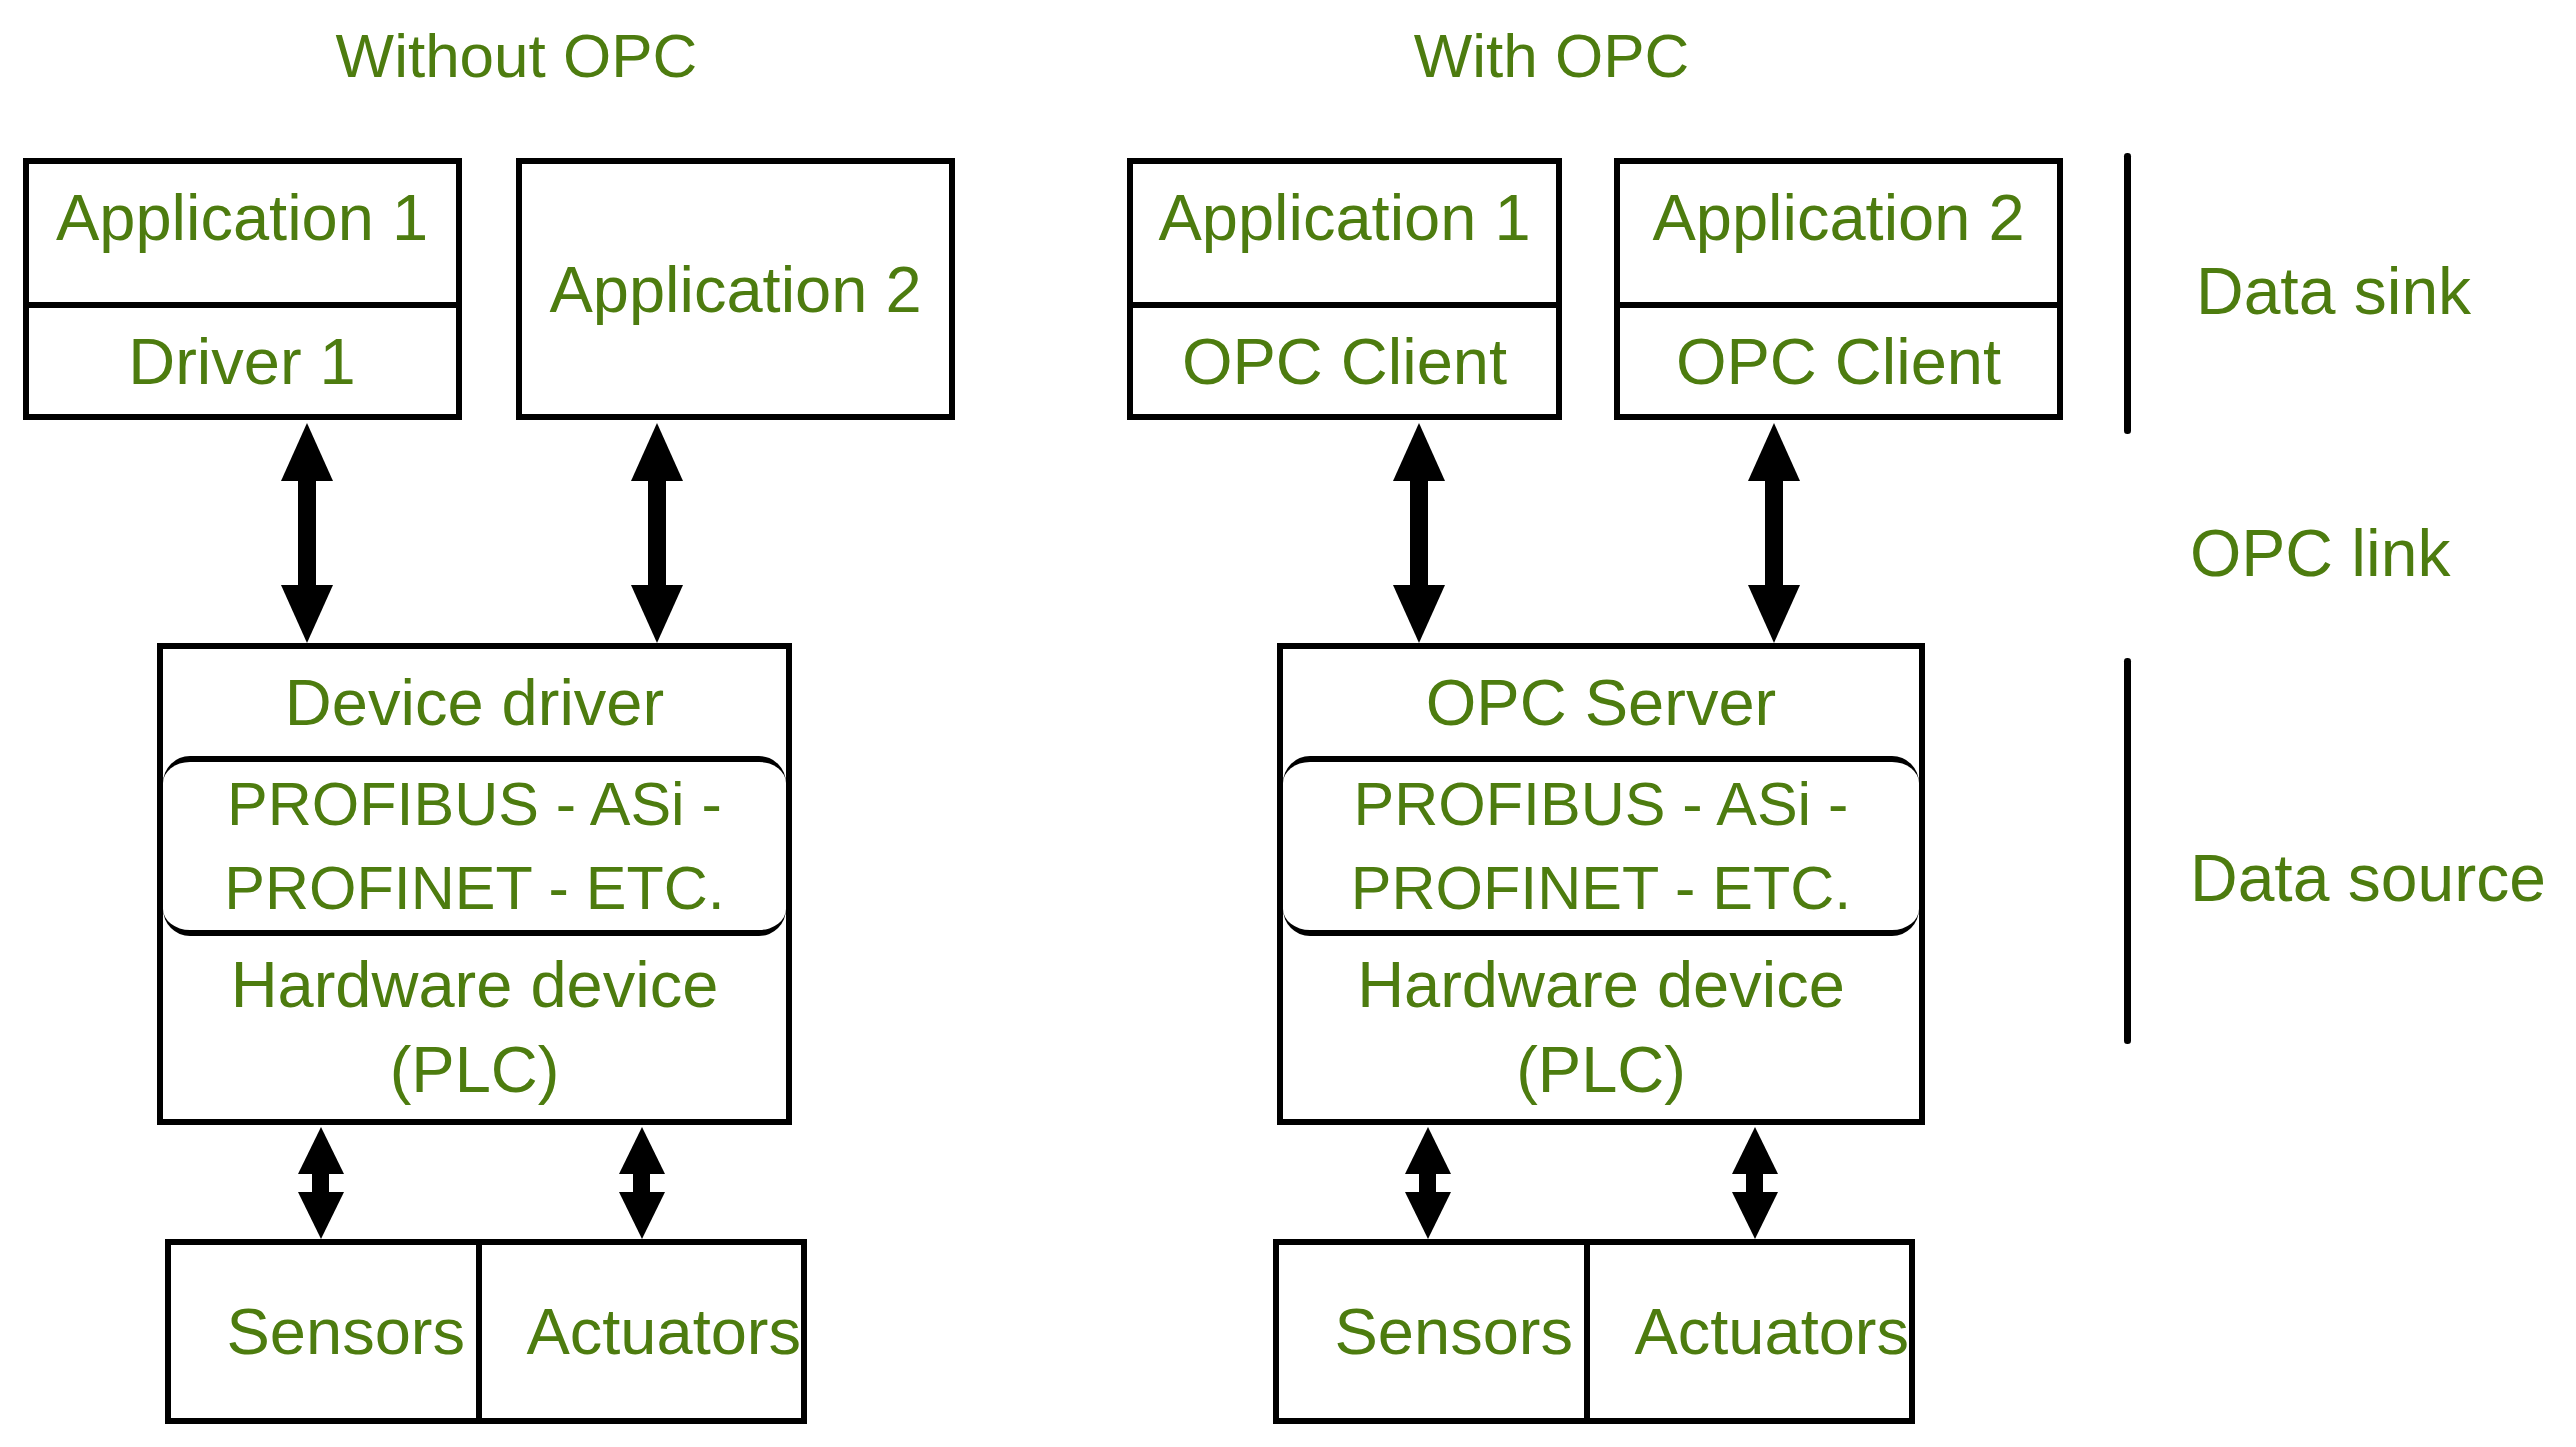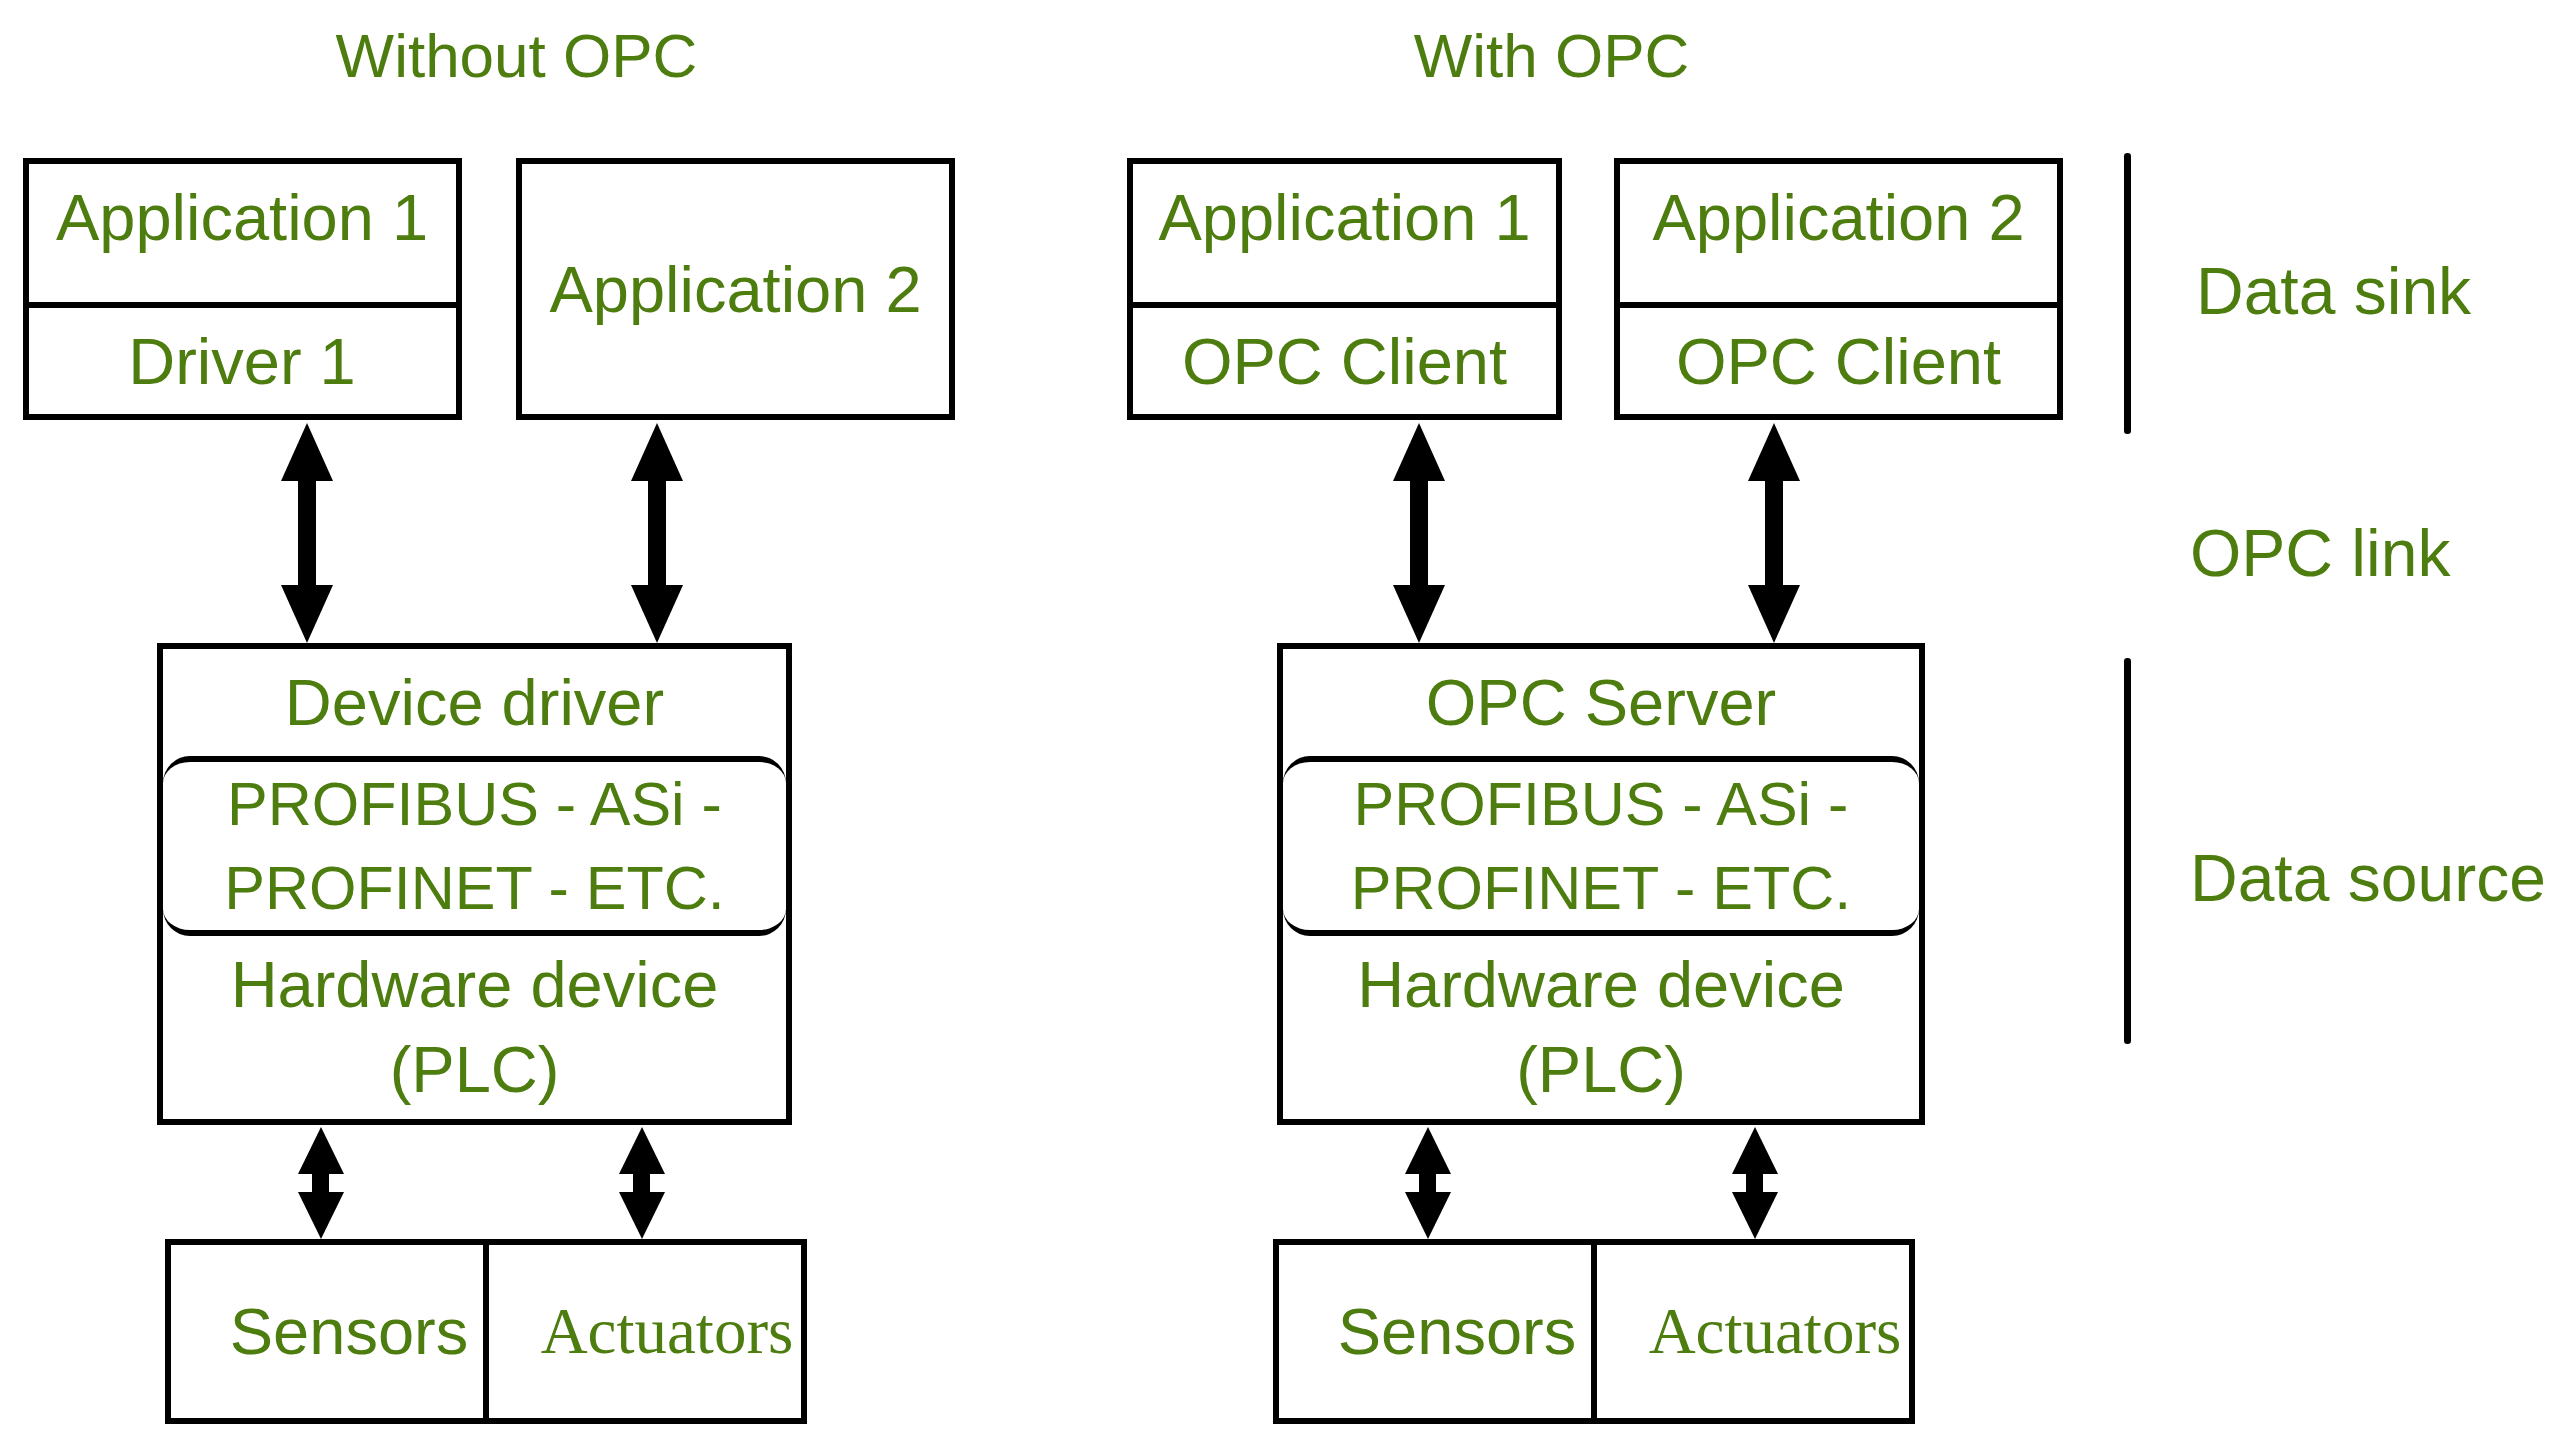--- a/index.html
+++ b/index.html
@@ -32,21 +32,21 @@
   .serverbox .row.r1{flex:136;font-size:65px;}
   .serverbox .row.r2{flex:209;font-size:61px;line-height:1.38;border-top:6.7px solid #000;border-bottom:6.7px solid #000;border-radius:27px;}
   .serverbox .row.r3{flex:233;font-size:65px;line-height:1.3;}
   
   .iobox{
     position:absolute;box-sizing:border-box;border:6.7px solid #000;background:#fff;display:flex;
   }
   .iobox .cell{
     flex:1;display:flex;align-items:center;justify-content:center;font-size:65px;white-space:nowrap;padding-left:44px;
   }
-  .iobox .cell.rightcell{border-left:6.7px solid #000;font-family:Liberation Serif, serif;}
+  .iobox .cell.rightcell{border-left:6.7px solid #000;}
   
   .arrow{position:absolute;display:flex;flex-direction:column;align-items:center;}
   .arrow .tri-up{
     width:0;height:0;
     border-left:var(--hw) solid transparent;border-right:var(--hw) solid transparent;
     border-bottom:var(--hh) solid #000;
   }
   .arrow .shaft{flex:1;width:var(--sw);background:#000;}
   .arrow .tri-down{
     width:0;height:0;

